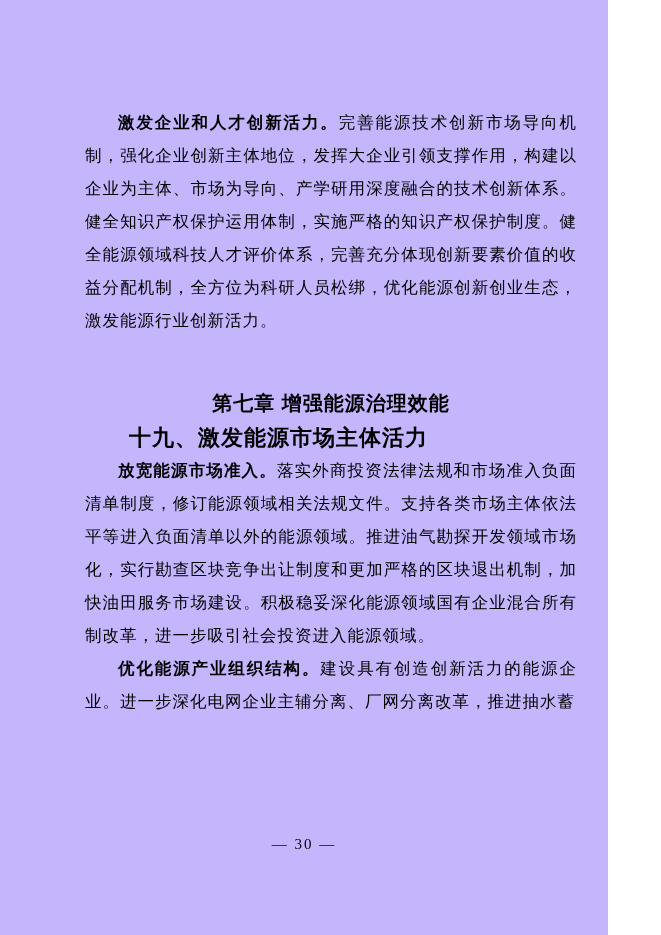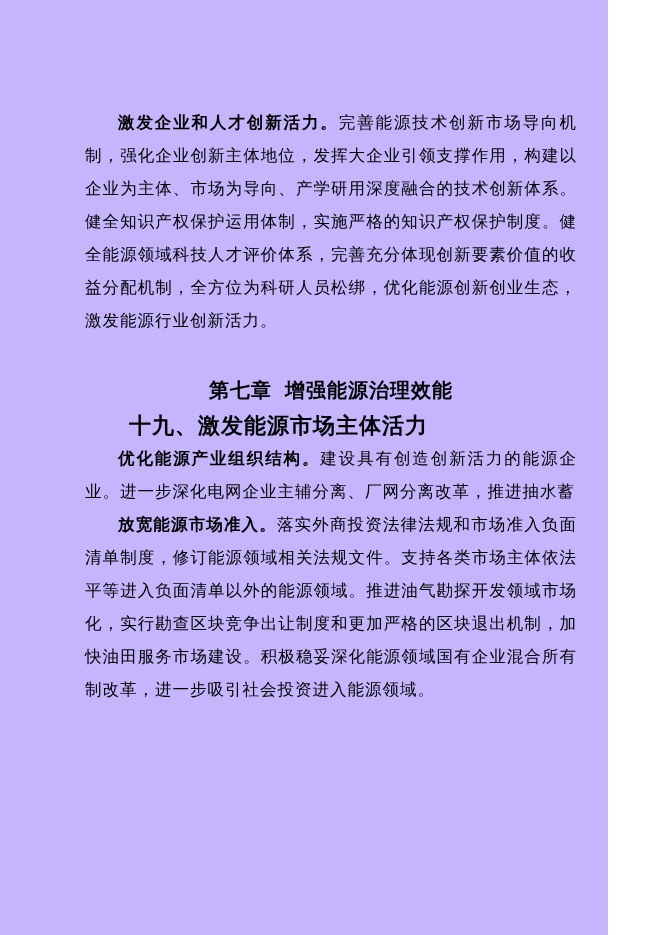--- a/index.html
+++ b/index.html
@@ -28,22 +28,22 @@
     line-height: 33px;
     letter-spacing: 1px;
     text-align: justify;
     text-indent: 2em;
     color: #000000;
   }
   .para .lead {
     font-weight: bold;
   }
   .chapter-title {
-    margin: 38px 0 0 0;
-    font-family: Liberation Mono, monospace;
+    margin: 50px 0 0 0;
+    font-family: Liberation Sans, sans-serif;
     font-weight: bold;
     font-size: 20px;
     line-height: 33px;
     letter-spacing: 1px;
     text-align: center;
     color: #000000;
   }
   .section-title {
     margin: 1px 0 0 0;
     font-family: "Liberation Sans", "DejaVu Sans", sans-serif;
@@ -73,19 +73,20 @@
 <div class="page">
   <div class="content">
 
     <p class="para"><span class="lead">激发企业和人才创新活力。</span><span>完善能源技术创新市场导向机制，强化企业创新主体地位，发挥大企业引领支撑作用，构建以企业为主体、市场为导向、产学研用深度融合的技术创新体系。健全知识产权保护运用体制，实施严格的知识产权保护制度。健全能源领域科技人才评价体系，完善充分体现创新要素价值的收益分配机制，全方位为科研人员松绑，优化能源创新创业生态，激发能源行业创新活力。</span></p>
 
     <h1 class="chapter-title">第七章 增强能源治理效能</h1>
 
 
     <h2 class="section-title">十九、激发能源市场主体活力</h2>
 
+    <p class="para"><span class="lead">放宽能源市场准入。</span><span>落实外商投资法律法规和市场准入负面清单制度，修订能源领域相关法规文件。支持各类市场主体依法平等进入负面清单以外的能源领域。推进油气勘探开发领域市场化，实行勘查区块竞争出让制度和更加严格的区块退出机制，加快油田服务市场建设。积极稳妥深化能源领域国有企业混合所有制改革，进一步吸引社会投资进入能源领域。</span></p>
+
     <p class="para"><span class="lead">优化能源产业组织结构。</span><span>建设具有创造创新活力的能源企业。进一步深化电网企业主辅分离、厂网分离改革，推进抽水蓄</span></p>
-
-    <p class="para"><span class="lead">放宽能源市场准入。</span><span>落实外商投资法律法规和市场准入负面清单制度，修订能源领域相关法规文件。支持各类市场主体依法平等进入负面清单以外的能源领域。推进油气勘探开发领域市场化，实行勘查区块竞争出让制度和更加严格的区块退出机制，加快油田服务市场建设。积极稳妥深化能源领域国有企业混合所有制改革，进一步吸引社会投资进入能源领域。</span></p>
 
   </div>
 
+  <div class="footer">— 30 —</div>
 </div>
 
 </body></html>

